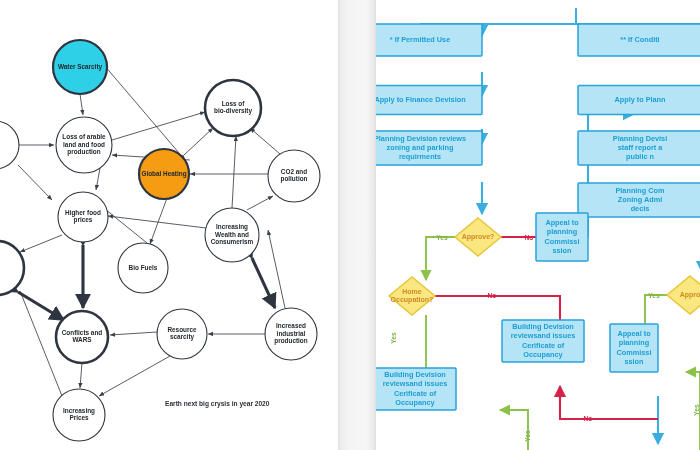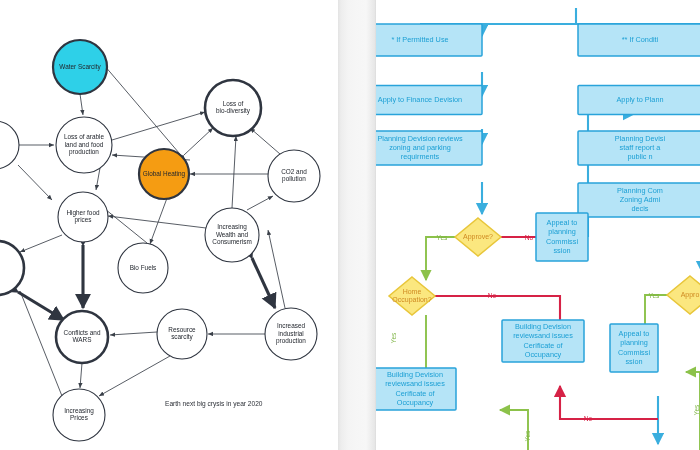--- a/index.html
+++ b/index.html
@@ -4,21 +4,21 @@
 <style>
   html,body{margin:0;padding:0;}
   body{
     width:700px;height:450px;overflow:hidden;
     background:#efefef;
     font-family:"Liberation Sans", sans-serif;
   }
   #stage{position:relative;width:700px;height:450px;background:#efefef;}
 
   
-  .panel{position:absolute;top:0;height:450px;background:#ffffff;overflow:hidden;}
+  .panel{position:absolute;top:0;height:450px;background:#ffffff;overflow:hidden;font-weight:bold;}
   #panel-left{left:0;width:338px;}
   #panel-right{left:376px;width:324px;}
   .gutter{position:absolute;top:0;height:450px;background:#f2f2f2;}
   #gutter-main{left:338px;width:38px;
     background:linear-gradient(to right,#e3e3e3 0px,#ededed 3px,#f4f4f4 10px,#f7f7f7 28px,#e6e6e6 37px,#d9d9d9 38px);}
 
   svg.canvas{position:absolute;left:0;top:0;display:block;}
 
   
   .node-circle{fill:#ffffff;stroke:#2f3540;stroke-width:1.1;}

